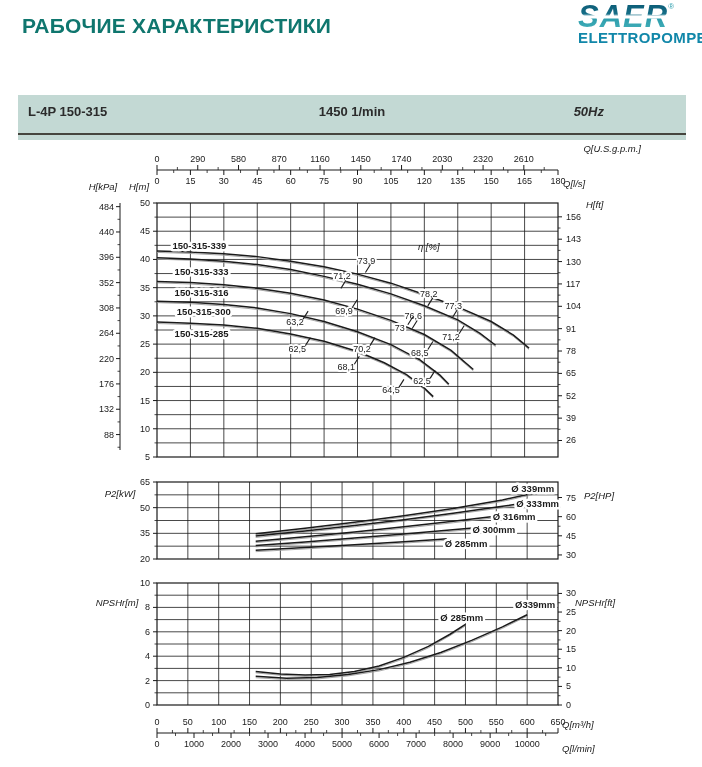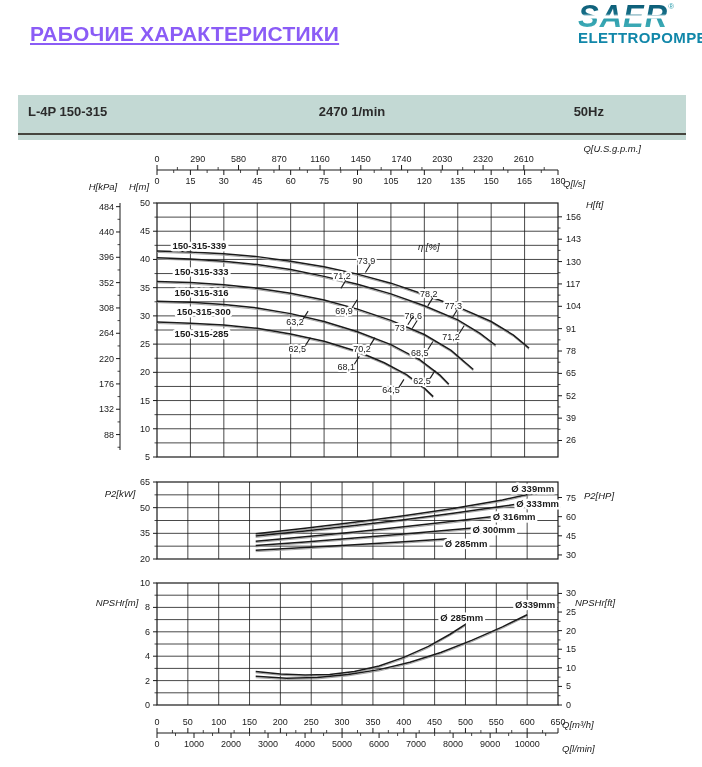--- a/index.html
+++ b/index.html
@@ -1,49 +1,49 @@
 <!DOCTYPE html>
 <html><head>
 <meta charset="utf-8">
 <style>
   html,body{margin:0;padding:0;background:#fff;}
   .page{position:relative;width:702px;height:767px;background:#ffffff;
         font-family:"Liberation Sans",sans-serif;overflow:hidden;}
   .title{position:absolute;left:18px;top:10px;font-size:21px;font-weight:700;
-         color:#8b5cf6;letter-spacing:.2px;margin:12px;text-decoration:underline;}
+         color:#0f766e;letter-spacing:.2px;margin:4px;}
   .logo{position:absolute;right:6px;top:2px;width:118px;text-align:left;}
   .logo-brand{font-size:31px;line-height:30px;font-weight:800;font-style:italic;letter-spacing:1px;
         background:linear-gradient(180deg,#0a5873 0%,#166f88 40%,#ffffff 47%,#ffffff 52%,#2f9fae 58%,#45b1ba 100%);
         -webkit-background-clip:text;background-clip:text;color:transparent;display:inline-block;}
   .logo-reg{font-size:8px;color:#2f9fae;vertical-align:top;}
   .logo-sub{font-size:15px;font-weight:700;color:#1187a9;letter-spacing:.4px;margin-top:-3px;}
   .specbar{position:absolute;left:18px;top:95px;width:668px;height:45px;background:#c3d9d4;}
   .specbar span{position:absolute;top:9px;font-size:13px;font-weight:700;color:#2b2b2b;}
   .spec-model{left:10px;}
   .spec-speed{left:50%;transform:translateX(-50%);}
-  .spec-freq{right:82px;}
+  .spec-freq{right:82px;font-style:italic;}
   .rule{position:absolute;left:18px;top:133px;width:668px;height:2px;background:#45453e;}
   svg{position:absolute;left:0;top:0;font-family:"Liberation Sans",sans-serif;}
 </style>
 </head>
 <body>
 
 <div class="page">
   <h1 class="title">РАБОЧИЕ ХАРАКТЕРИСТИКИ</h1>
 
   <div class="logo">
     <div>
       <span class="logo-brand">SAER</span><span class="logo-reg">®</span>
     </div>
     <div class="logo-sub">ELETTROPOMPE</div>
   </div>
 
   <div class="specbar">
     <span class="spec-model">L-4P 150-315</span>
-    <span class="spec-speed">2470 1/min</span>
+    <span class="spec-speed">1450 1/min</span>
     <span class="spec-freq">50Hz</span>
   </div>
 
   <div class="rule"></div>
 
   <svg id="chart-svg" width="702" height="767" viewBox="0 0 702 767">
       <g>
         <line x1="190.41666666666666" y1="203" x2="190.41666666666666" y2="457" stroke="#1a1a1a" stroke-width="0.8"></line>
         <line x1="223.83333333333331" y1="203" x2="223.83333333333331" y2="457" stroke="#1a1a1a" stroke-width="0.8"></line>
         <line x1="257.25" y1="203" x2="257.25" y2="457" stroke="#1a1a1a" stroke-width="0.8"></line>

